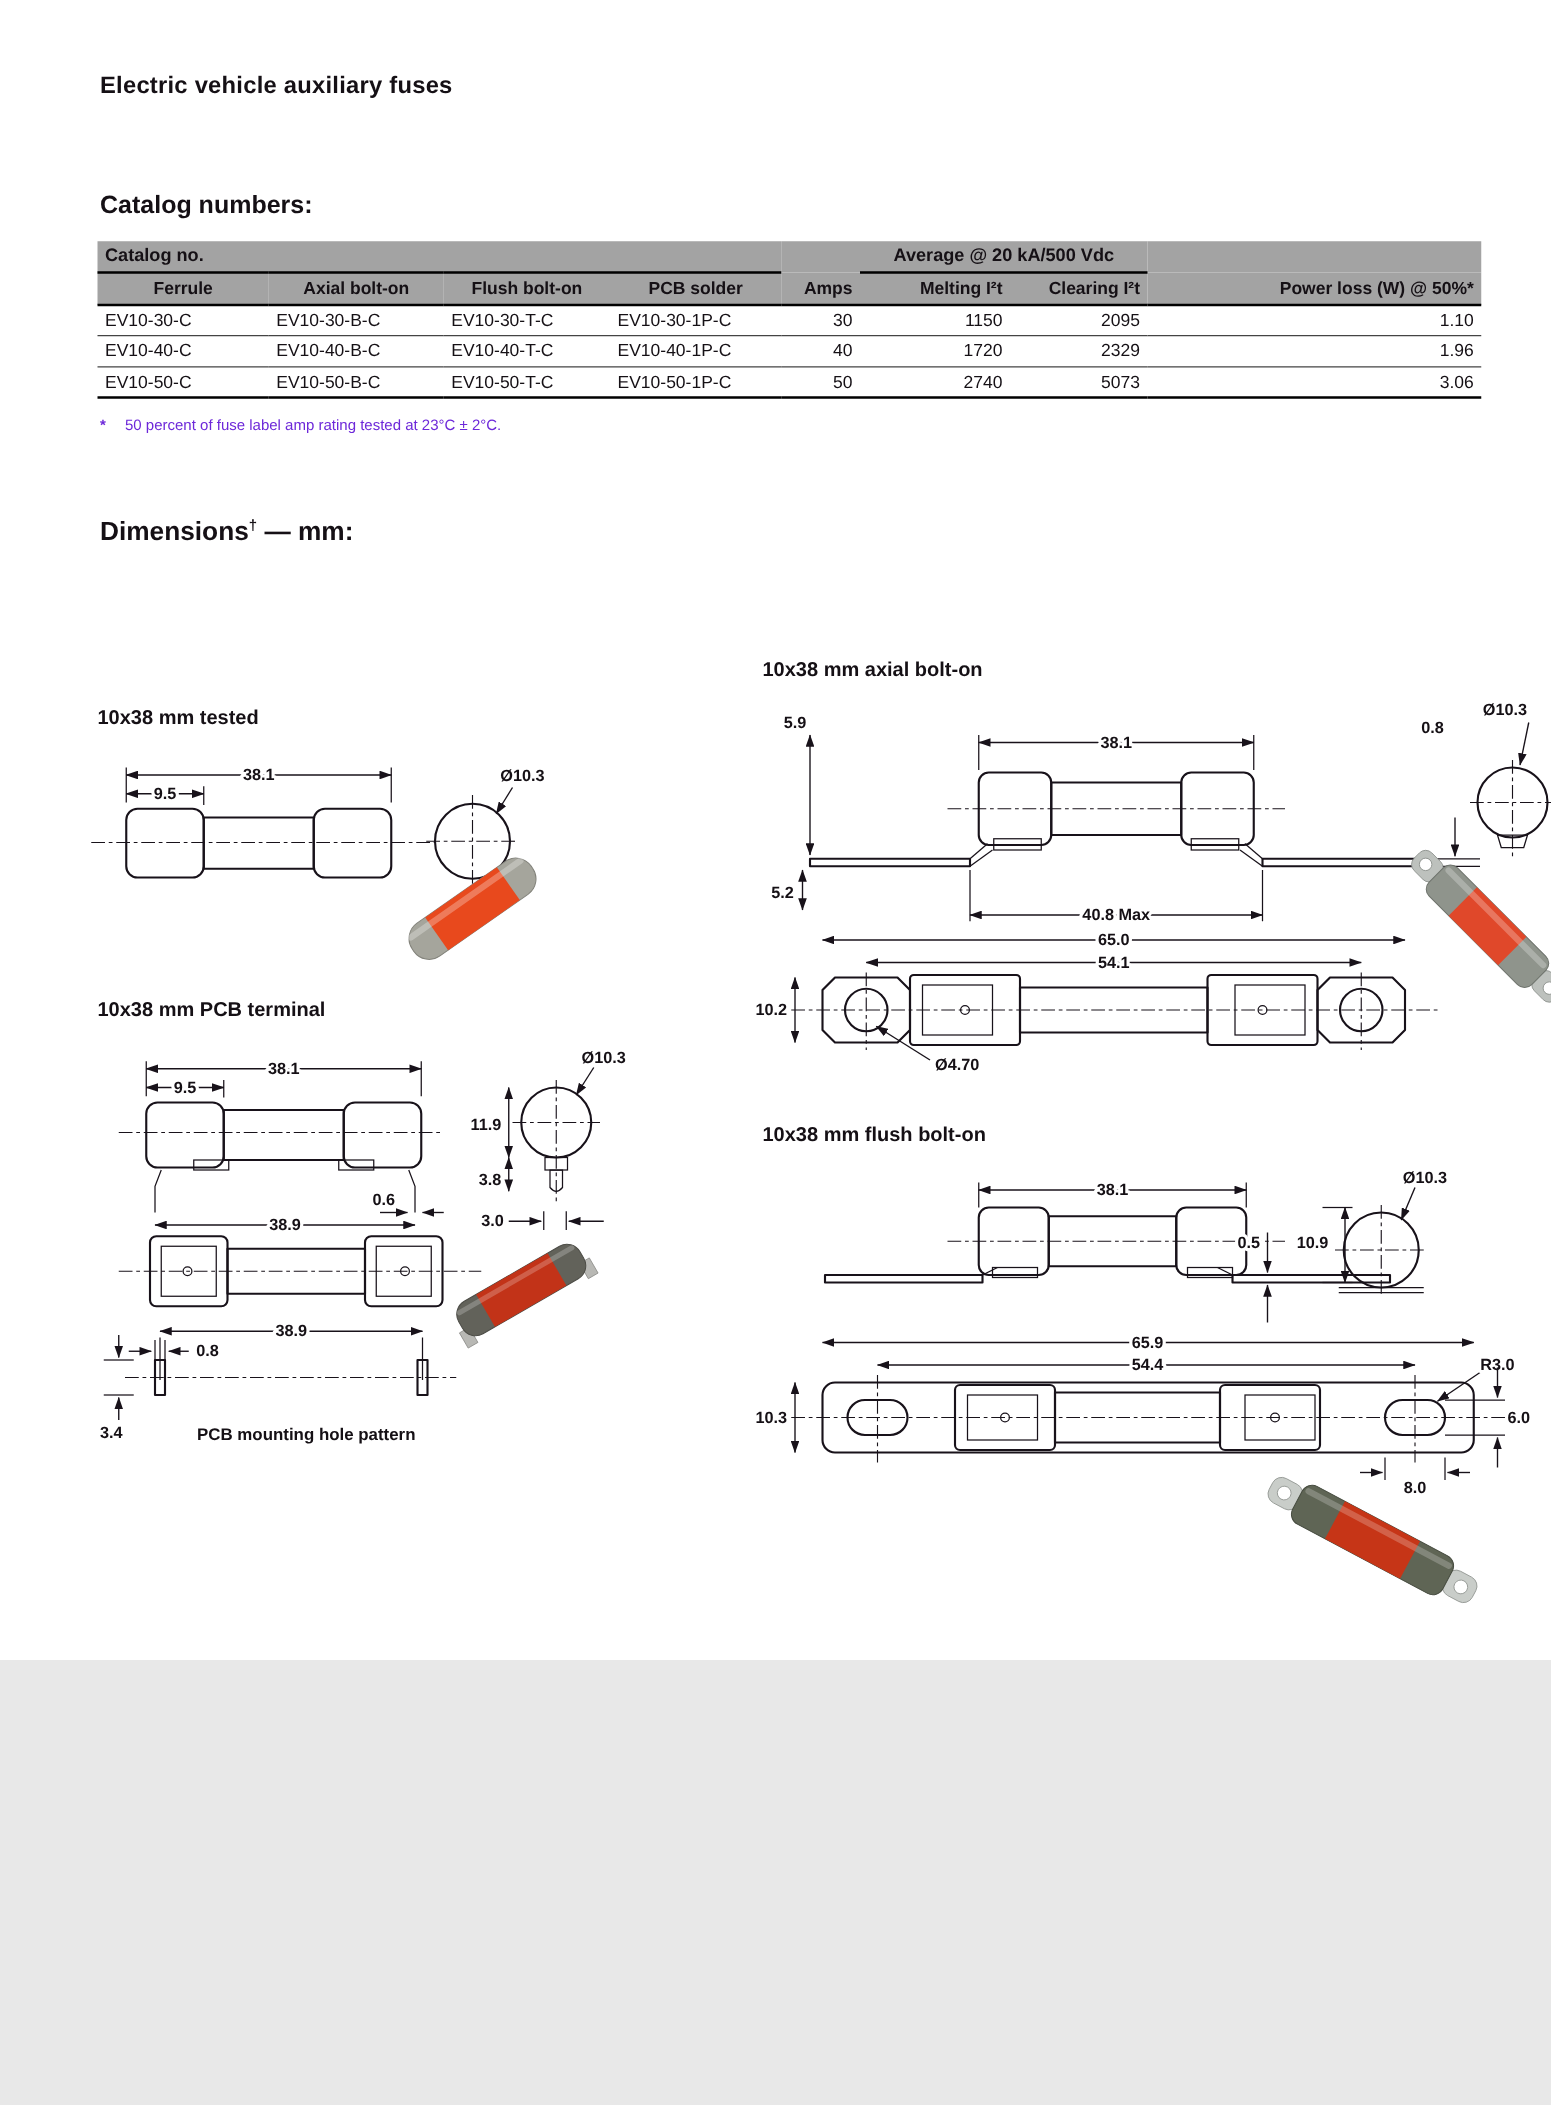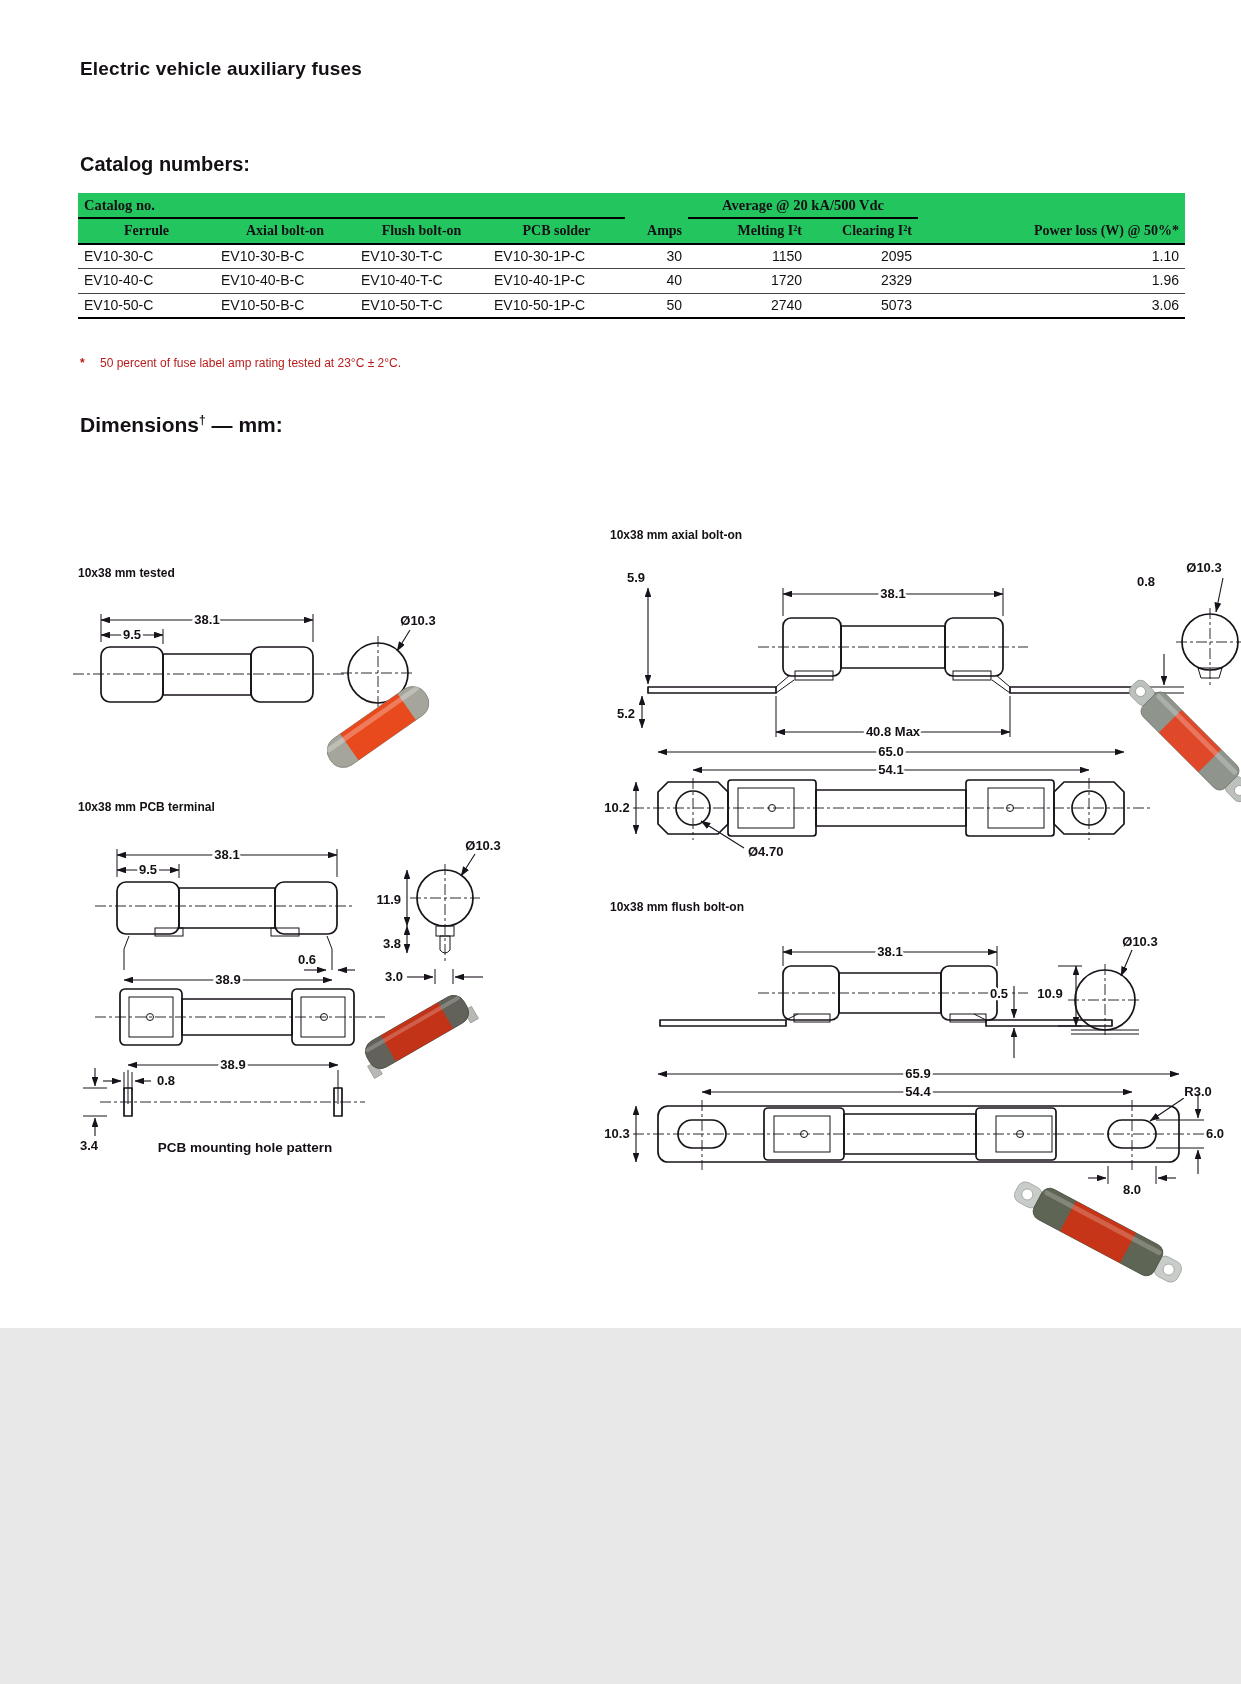--- a/index.html
+++ b/index.html
@@ -12,34 +12,34 @@
   .abs { position:absolute; }
   .doc-title { left:80px; top:58px; font-size:19px; font-weight:bold; letter-spacing:.2px; }
   .sec-heading { left:80px; font-size:20px; font-weight:bold; }
   .cat-heading { top:153px; }
   .dim-heading { top:413px; font-size:21px; }
   .dim-heading sup { font-size:12px; }
 
   
   table.cat { position:absolute; left:78px; top:193px; width:1107px;
     border-collapse:collapse; table-layout:fixed; font-size:14px; }
-  table.cat thead { background:#22c55e;font-family:Liberation Serif, serif; }
+  table.cat thead { background:#a3a3a3; }
   table.cat th, table.cat td { padding:3px 6px; line-height:1.25; white-space:nowrap; }
   th.g-cat  { text-align:left;  border-bottom:2.5px solid #000; font-weight:bold; font-size:14.5px; }
   th.g-avg  { text-align:center; border-bottom:2.5px solid #000; font-weight:bold; font-size:14.5px; }
   tr.colhead th { text-align:center; font-weight:bold; border-bottom:2.5px solid #000; }
   tr.colhead th.num { text-align:right; }
   td { border-bottom:1px solid #444; }
   td.num { text-align:right; }
   tbody tr:last-child td { border-bottom:2.5px solid #000; }
-  .footnote { left:80px; top:333px; font-size:12px; color:#b91c1c;margin-top:23px; }
+  .footnote { left:80px; top:333px; font-size:12px; color:#6d28d9; }
   .footnote .mark { display:inline-block; width:20px; font-weight:bold; }
 
   
-  .dia-title { font-size:12px; font-weight:bold; }
+  .dia-title { font-size:16px; font-weight:bold; }
   svg.diagram { position:absolute; overflow:visible; }
   .ol  { fill:none; stroke:#18121a; stroke-width:1.7; stroke-linejoin:round; }
   .tl  { fill:none; stroke:#18121a; stroke-width:1; }
   .dim { fill:none; stroke:#18121a; stroke-width:1.1; }
   .cl  { fill:none; stroke:#18121a; stroke-width:.9; stroke-dasharray:11 3 3 3; }
   .dlab { font-family:"Liberation Sans",sans-serif; font-size:13px; font-weight:bold;
           fill:#151015; text-anchor:middle; paint-order:stroke; stroke:#fff;
           stroke-width:5px; stroke-linejoin:round; }
   .ae { text-anchor:end; } .as { text-anchor:start; }
 

